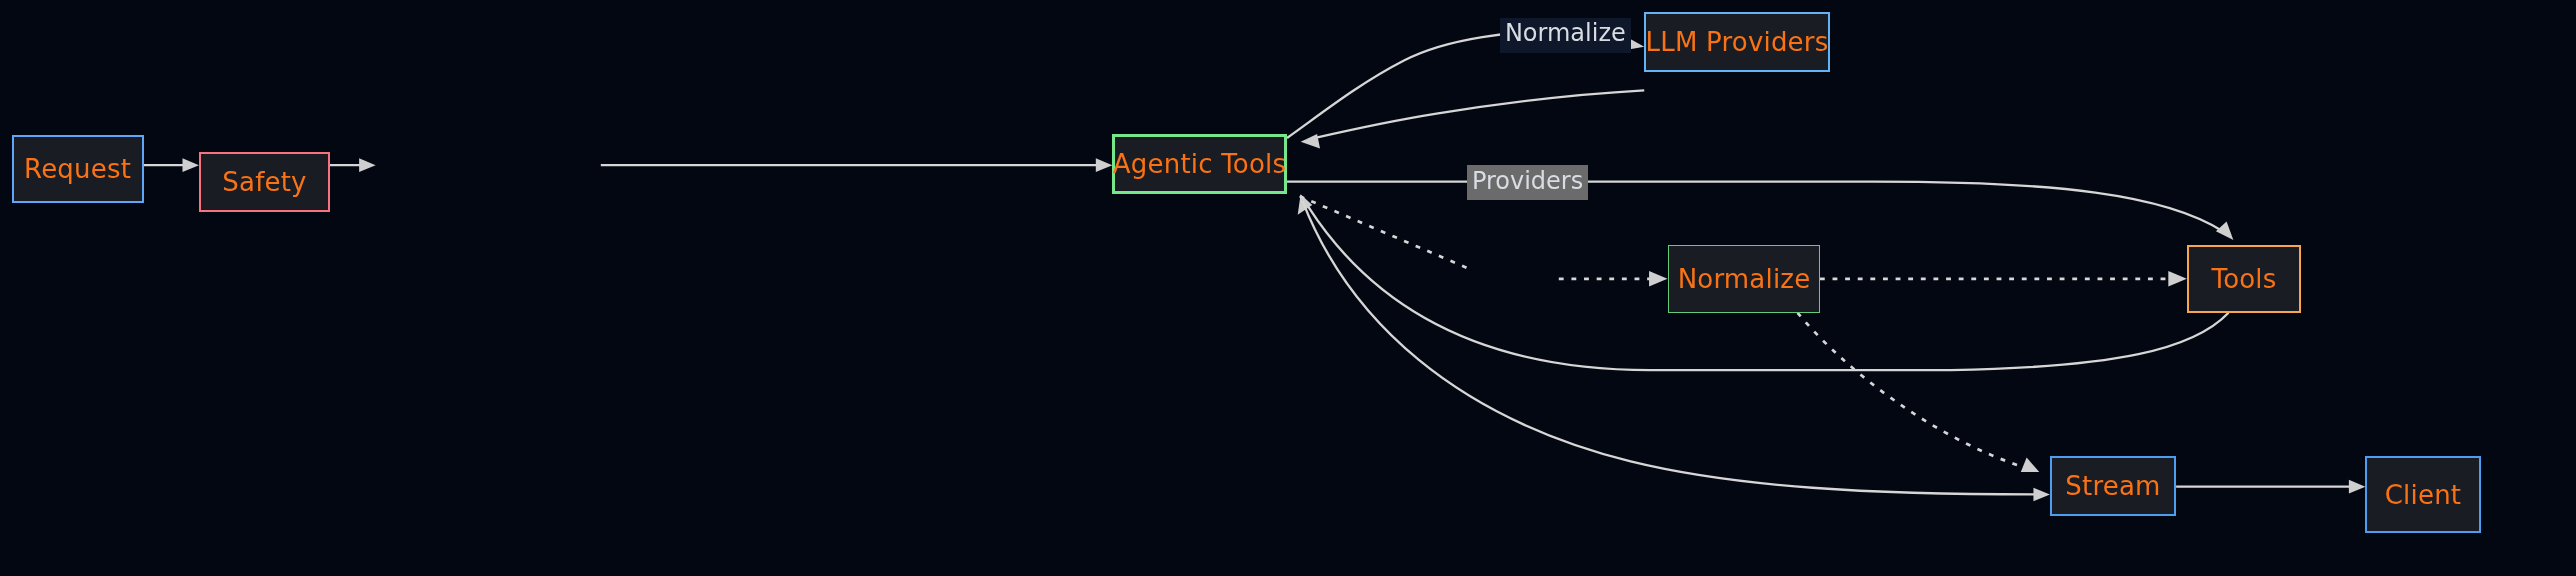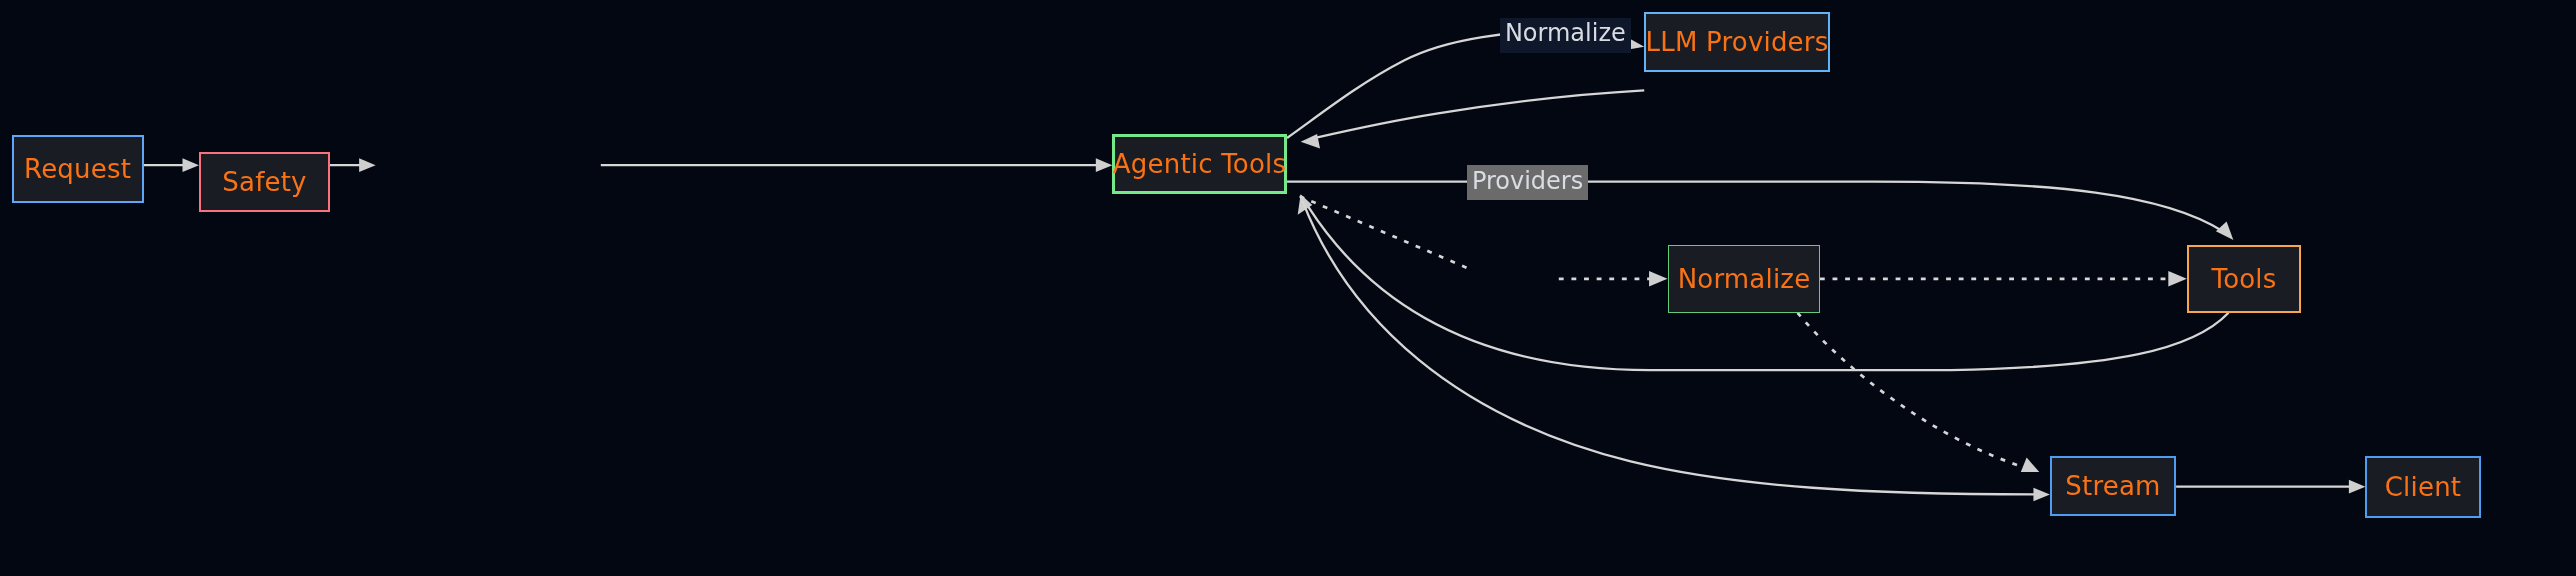--- a/index.html
+++ b/index.html
@@ -143,21 +143,21 @@
   </div>
   <div class="node" id="node-subagents" style="left: 1668px; top: 245px; width: 152px; height: 68px; border: 1.9px solid rgb(99, 204, 124); background: rgb(25, 28, 34);">
     <span class="node-label">Normalize</span>
   </div>
   <div class="node" id="node-tools" style="left: 2187px; top: 245px; width: 114px; height: 68px; border: 2.9px solid rgb(247, 166, 78); background: rgb(25, 28, 34);">
     <span class="node-label">Tools</span>
   </div>
   <div class="node" id="node-stream" style="left: 2050px; top: 456px; width: 126px; height: 60px; border: 2.9px solid rgb(77, 158, 240); background: rgb(25, 28, 34);">
     <span class="node-label">Stream</span>
   </div>
-  <div class="node" id="node-client" style="left: 2365px; top: 456px; width: 116px; height: 62px; border: 2.9px solid rgb(77, 158, 240); background: rgb(25, 28, 34);">
+  <div class="node" id="node-client" style="left: 2365px; top: 456px; width: 116px; height: 77px; border: 2.9px solid rgb(77, 158, 240); background: rgb(25, 28, 34);">
     <span class="node-label">Client</span>
   </div>
 
   <div class="edge-label" id="label-normalize" style="left: 1500px; top: 17.5px; background: #0f172a;">
     <span>Normalize</span>
   </div>
   <div class="edge-label" id="label-delegate" style="left: 1467px; top: 165px; background: rgb(107, 107, 107);">
     <span>Providers</span>
   </div>
 

